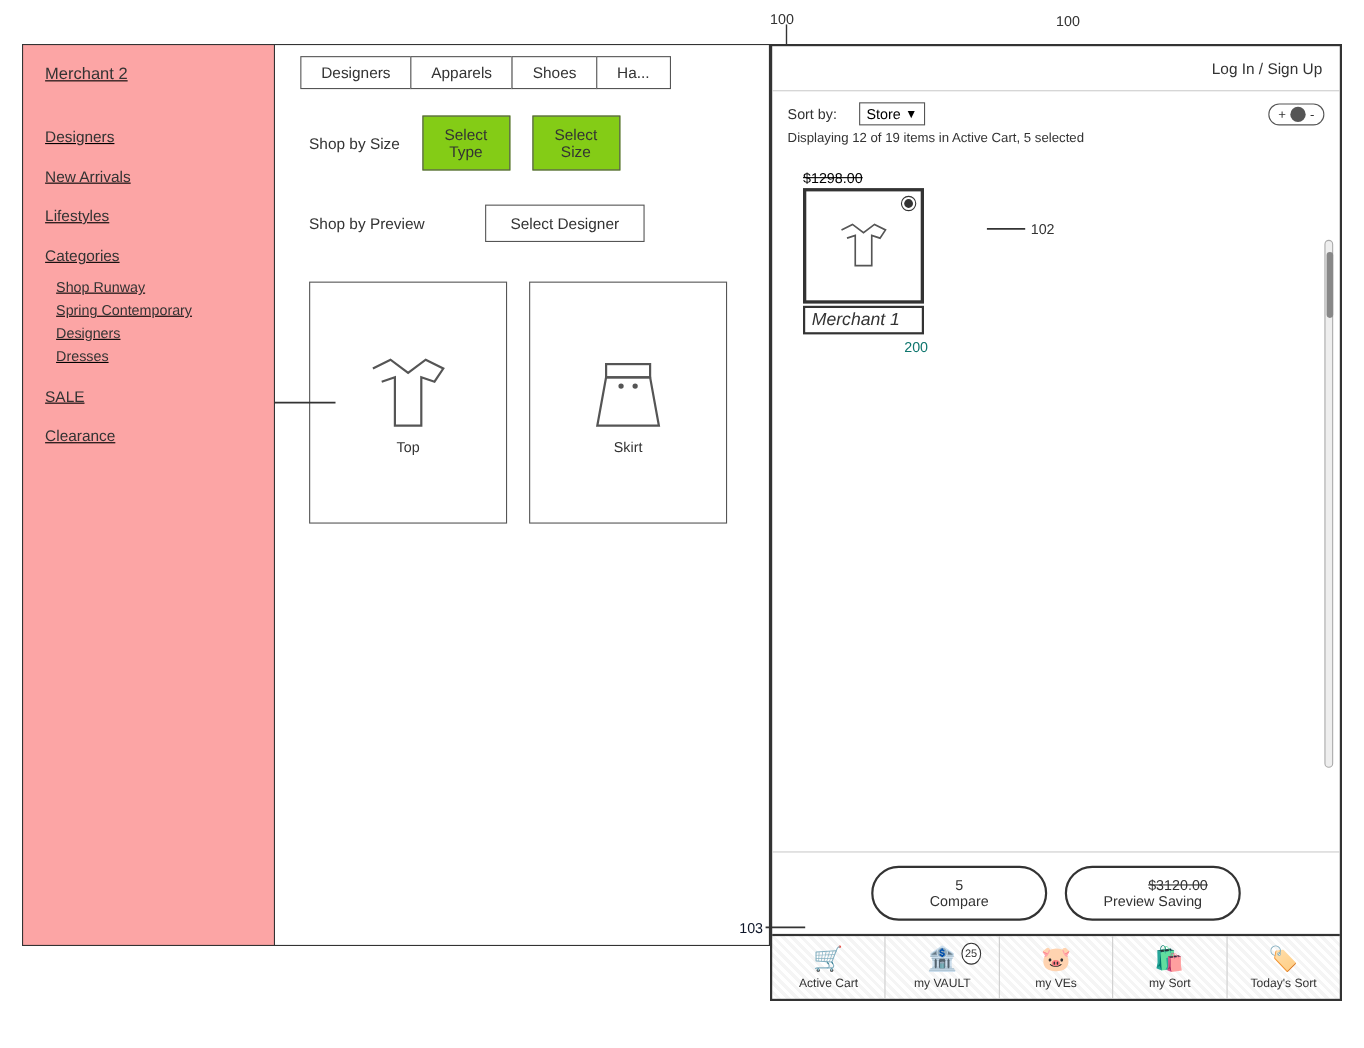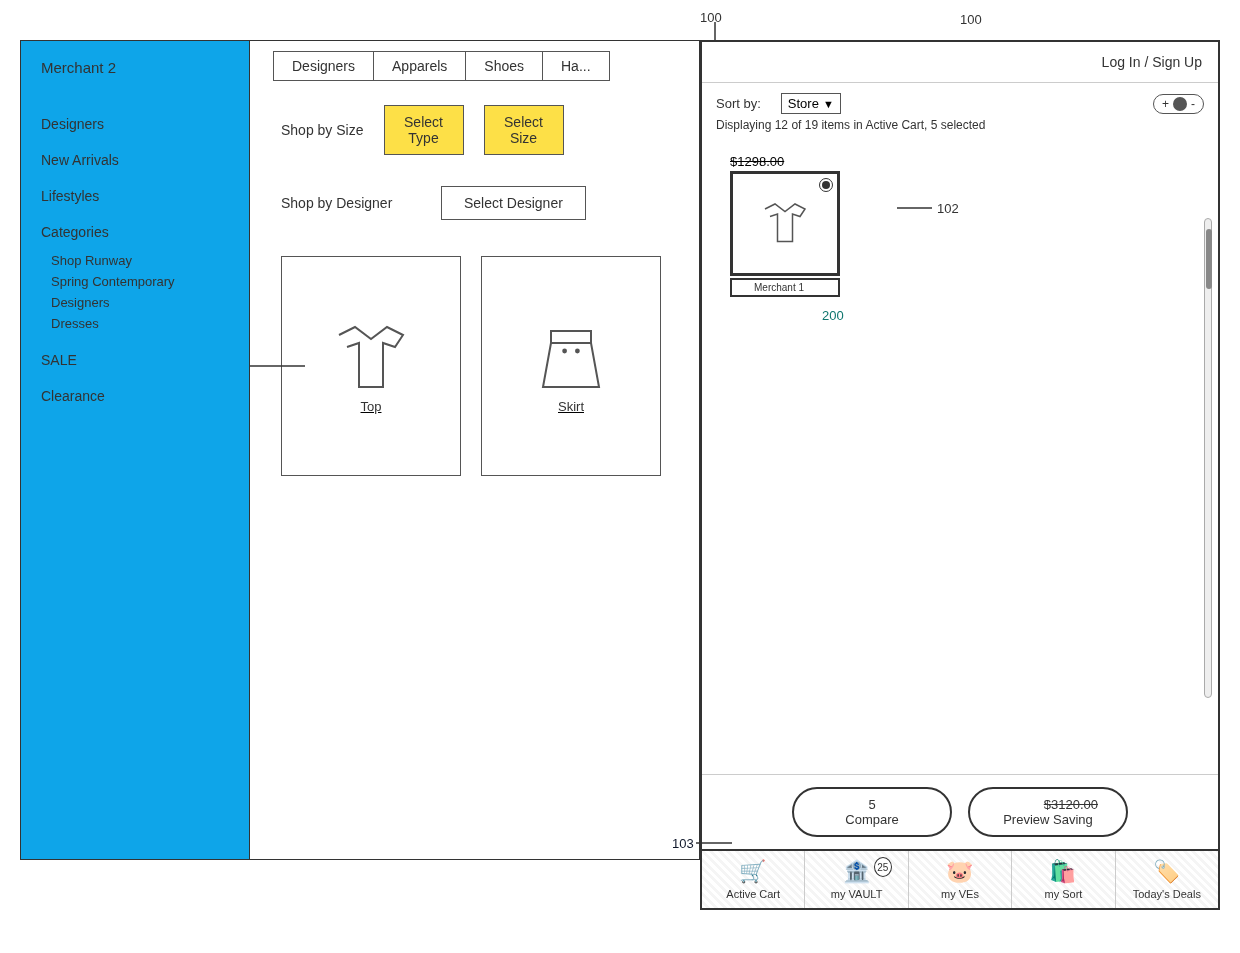--- a/index.html
+++ b/index.html
@@ -22,21 +22,22 @@
     }
 
     
     .left-panel {
       position: absolute;
       top: 0;
       left: 0;
       width: 230px;
       height: 820px;
       border: 1.5px solid #333;
-      background: #0ea5e9;
+      background: #fca5a5;
+      text-decoration: underline;
     }
 
     .merchant-title {
       font-size: 15px;
       color: #333;
       padding: 18px 20px 10px 20px;
     }
 
     .nav-items {
       padding: 20px 20px;
@@ -103,21 +104,21 @@
       font-size: 14px;
       color: #333;
     }
 
     .filter-btn {
       border: 1.5px solid #555;
       padding: 8px 18px;
       font-size: 14px;
       color: #333;
       cursor: pointer;
-      background: #fde047;
+      background: #84cc16;
       text-align: center;
       min-width: 80px;
     }
 
     
     .shop-section {
       display: flex;
       align-items: center;
       padding: 12px 20px;
       margin-left: 240px;
@@ -139,21 +140,20 @@
       background: #fff;
     }
 
     
     .product-grid {
       display: flex;
       gap: 20px;
       padding: 14px 20px;
       margin-left: 240px;
       margin-top: 10px;
-      text-decoration: underline;
     }
 
     .product-card {
       border: 1.5px solid #555;
       width: 180px;
       height: 220px;
       display: flex;
       flex-direction: column;
       align-items: center;
       justify-content: center;
@@ -265,25 +265,26 @@
       height: 105px;
       display: flex;
       align-items: center;
       justify-content: center;
       background: #fff;
       position: relative;
     }
 
     .right-product-merchant {
       border: 2px solid #333;
-      padding: 2px 22px;
-      font-size: 10px;
+      padding: 2px 6px;
+      font-size: 16px;
       color: #333;
       background: #fff;
       margin-top: 2px;
+      font-style: italic;
     }
 
     .selected-dot {
       position: absolute;
       top: 4px;
       right: 4px;
       width: 14px;
       height: 14px;
       border-radius: 50%;
       border: 1.5px solid #333;
@@ -444,21 +445,21 @@
 
     <div class="filter-row">
       <span class="filter-label">Shop by Size</span>
       <div class="filter-btn" style="white-space:pre-line;">Select
 Type</div>
       <div class="filter-btn" style="white-space:pre-line;">Select
 Size</div>
     </div>
 
     <div class="shop-section">
-      <span class="shop-label">Shop by Designer</span>
+      <span class="shop-label">Shop by Preview</span>
       <div class="select-designer-btn">Select Designer</div>
     </div>
 
     <div class="product-grid">
 
       <div style="position:relative;">
         <div class="product-card">
           <svg class="icon-shirt" viewBox="0 0 100 100">
             <polyline points="10,20 30,10 50,25 70,10 90,20 80,35 65,30 65,85 35,85 35,30 20,35" fill="none" stroke="#555" stroke-width="2.5"></polyline>
           </svg>
@@ -588,21 +589,21 @@
       <div class="bottom-nav-item">
         <div class="bottom-nav-icon">🐷</div>
         <div class="bottom-nav-label">my VEs</div>
       </div>
       <div class="bottom-nav-item">
         <div class="bottom-nav-icon">🛍️</div>
         <div class="bottom-nav-label">my Sort</div>
       </div>
       <div class="bottom-nav-item">
         <div class="bottom-nav-icon">🏷️</div>
-        <div class="bottom-nav-label">Today's Deals</div>
+        <div class="bottom-nav-label">Today's Sort</div>
       </div>
     </div>
   </div>
 
   <div style="position:absolute; top:-30px; left:680px; font-size:13px; color:#333;">100</div>
   <svg style="position:absolute; top:-18px; left:694px;" width="2" height="20">
     <line x1="1" y1="0" x2="1" y2="18" stroke="#333" stroke-width="1.5"></line>
   </svg>
 
 </div>

